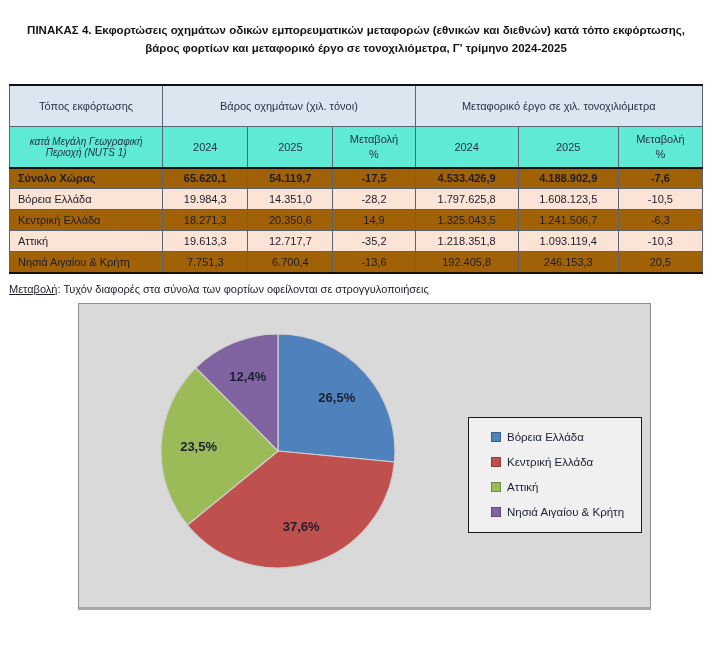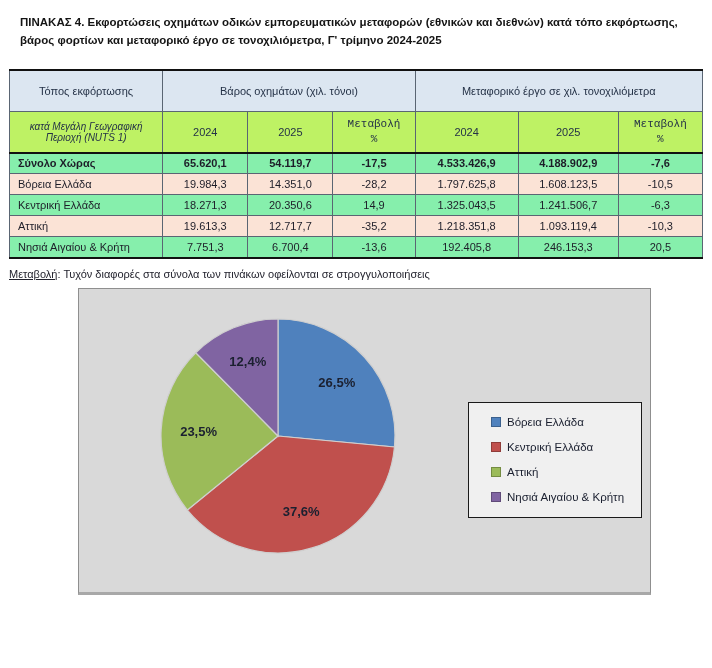--- a/index.html
+++ b/index.html
@@ -2,38 +2,38 @@
 <html><head>
 <meta charset="utf-8">
 <style>
   * { margin: 0; padding: 0; box-sizing: border-box; }
   html, body { width: 712px; height: 668px; background: #ffffff; overflow: hidden; }
   body { font-family: "Liberation Sans", sans-serif; color: #1d1d28; }
 
   .page { width: 712px; height: 668px; padding-top: 10px; }
 
   .doc-title {
-    width: 672px; margin: 4px auto; 
+    width: 672px; margin: 12px auto; text-align: center;
     font-size: 11.5px; font-weight: bold; color: #141414; line-height: 1.55;
   }
 
   table.stat {
-    width: 694px; margin: 19px auto 0 auto;
+    width: 694px; margin: 26px auto 0 auto;
     border-collapse: collapse; table-layout: fixed;
     border: 1px solid #4a4a4a; border-top: 2.5px solid #111; border-bottom: 2px solid #111;
   }
   table.stat th, table.stat td {
     border: 1px solid #5a6573; text-align: center; vertical-align: middle;
     font-size: 11px; overflow: hidden;
   }
   tr.h1 th { height: 42px; background: #dce6f1; color: #253247; font-weight: normal; }
-  tr.h2 th { height: 41px; background: #bef264; color: #253247; font-weight: normal; border-bottom: 2px solid #111; }
+  tr.h2 th { height: 41px; background: #5eead4; color: #253247; font-weight: normal; border-bottom: 2px solid #111; }
   tr.h2 th.sub { font-style: italic; font-size: 10px; padding: 0 6px; }
-  tr.h2 th .wrapcap { display: inline-block; max-width: 58px; line-height: 1.35; font-family: Liberation Mono, monospace; }
-  tbody td { height: 21px; background: #86efac; }
+  tr.h2 th .wrapcap { display: inline-block; max-width: 58px; line-height: 1.35; }
+  tbody td { height: 21px; background: #a16207; }
   tbody td.place { text-align: left; padding-left: 8px; }
   tbody tr.total td { font-weight: bold; }
   tbody tr.shaded td { background: #fbe3d6; }
 
   .note { width: 694px; margin: 9px auto 0 auto; font-size: 11px; color: #23232e; }
   .note .u { text-decoration: underline; }
 
   .chart-title { margin-top: 36px; }
 
   .chart-box {
@@ -130,21 +130,21 @@
           <td>7.751,3</td>
           <td>6.700,4</td>
           <td>-13,6</td>
           <td>192.405,8</td>
           <td>246.153,3</td>
           <td>20,5</td>
         </tr>
       </tbody>
   </table>
 
-  <div class="note"><span class="u">Μεταβολή</span><span>: Τυχόν διαφορές στα σύνολα των πινάκων οφείλονται σε στρογγυλοποιήσεις</span></div>
+  <div class="note"><span class="u">Μεταβολή</span><span>: Τυχόν διαφορές στα σύνολα των φορτίων οφείλονται σε στρογγυλοποιήσεις</span></div>
 
 
   <div class="chart-box">
     <svg id="pie-svg" width="571" height="305" viewBox="0 0 571 305">
         <path d="M 199 147 L 199.00 30.00 A 117 117 0 0 1 315.48 158.01 Z" fill="#4F81BD" stroke="#cfcfcf" stroke-width="1.2"></path>
         <text x="257.8" y="97.5" text-anchor="middle" class="pie-label">26,5%</text>
         <path d="M 199 147 L 315.48 158.01 A 117 117 0 0 1 108.38 221.01 Z" fill="#C0504D" stroke="#cfcfcf" stroke-width="1.2"></path>
         <text x="222.2" y="227.1" text-anchor="middle" class="pie-label">37,6%</text>
         <path d="M 199 147 L 108.38 221.01 A 117 117 0 0 1 116.79 63.75 Z" fill="#9BBB59" stroke="#cfcfcf" stroke-width="1.2"></path>
         <text x="119.6" y="146.8" text-anchor="middle" class="pie-label">23,5%</text>

